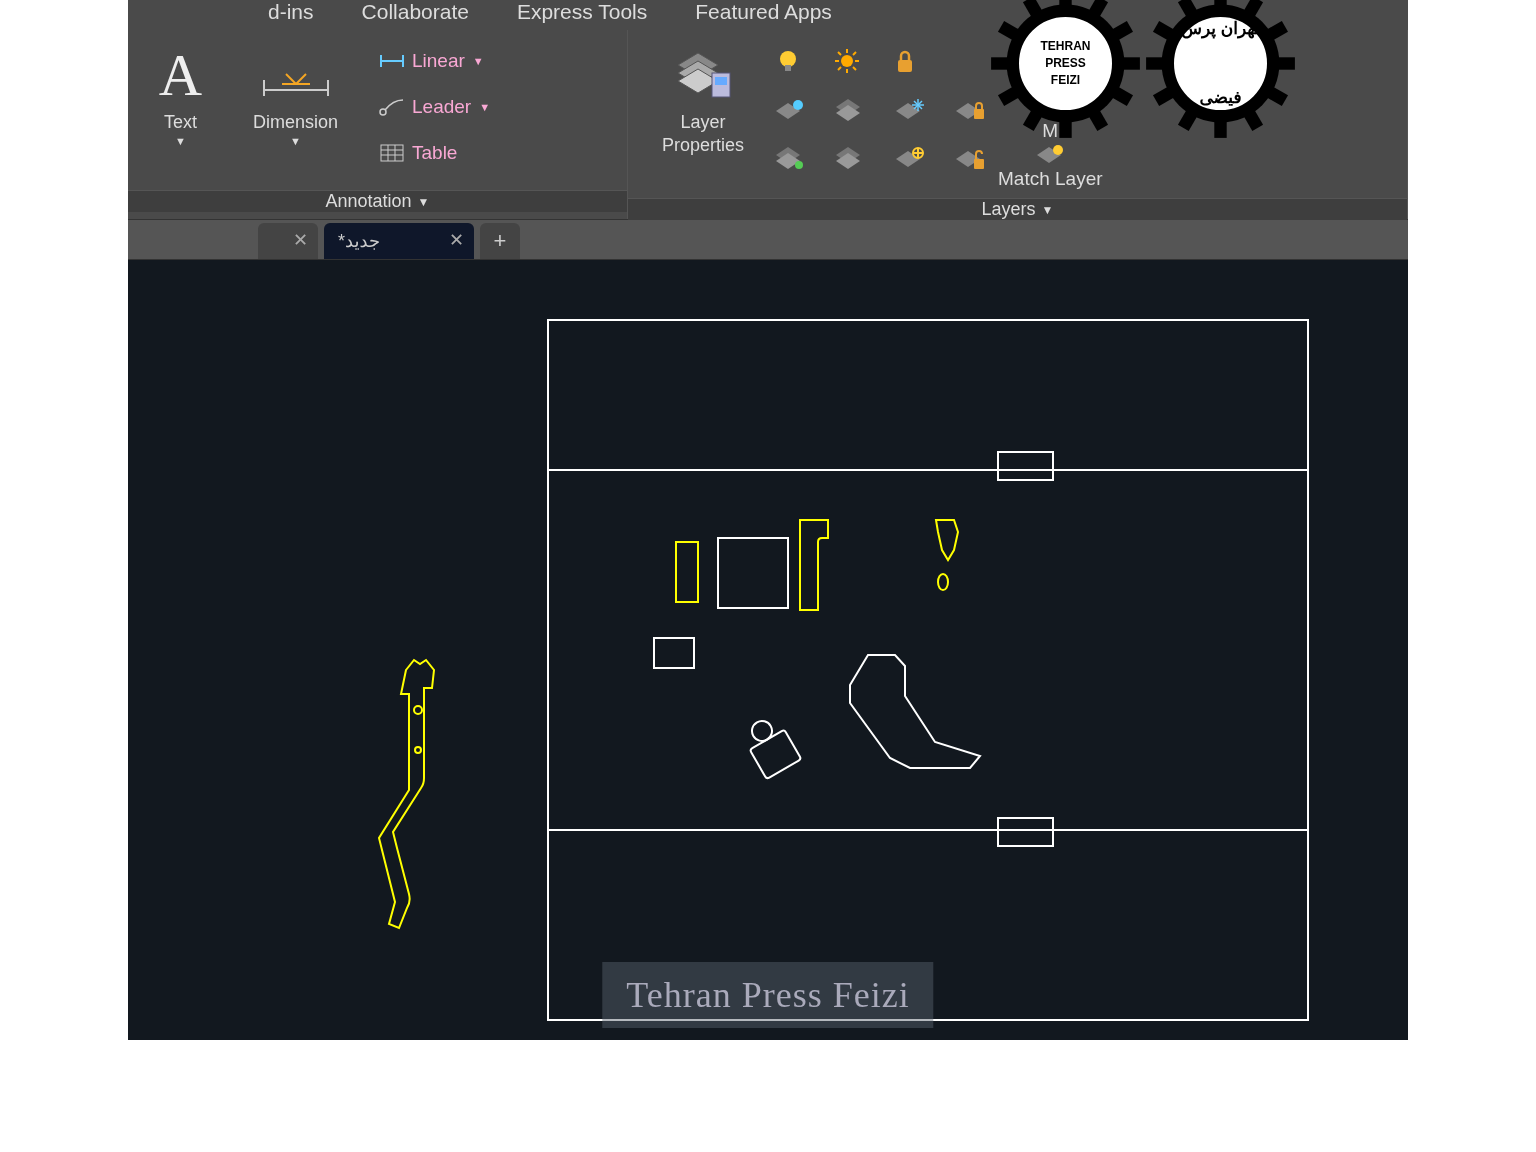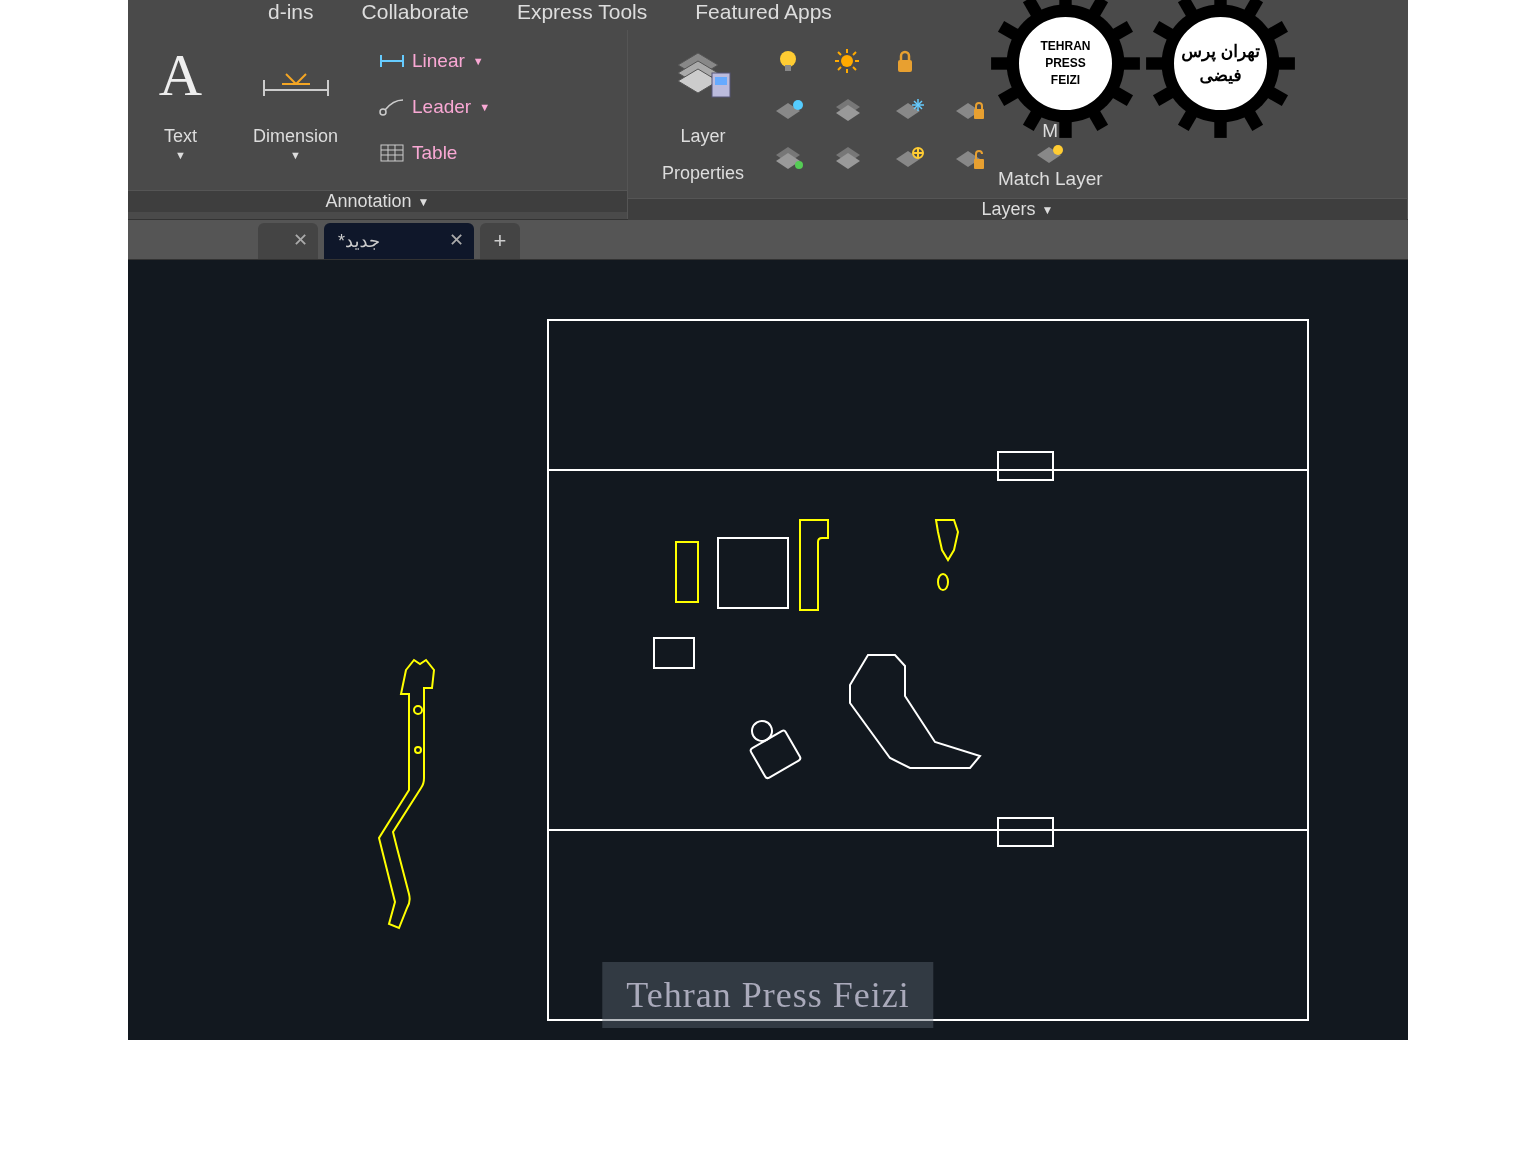--- a/index.html
+++ b/index.html
@@ -12,21 +12,21 @@
   
   
   .ribbon { height: 190px; background: #4a4a4a; display: flex; border-bottom: 1px solid #333; position: relative; }
   .panel { display: flex; flex-direction: column; border-right: 1px solid #555; padding: 6px 10px 0 10px; }
   .panel-body { flex: 1; display: flex; align-items: flex-start; }
   .panel-title { height: 30px; background: #3e3e3e; color: #ddd; font-size: 18px; display: flex; align-items: center; justify-content: center; margin: 12px -10px; border-top: 1px solid #555; }
   .panel-title .dd { margin-left: 6px; font-size: 12px; }
   
   .big-btn { display: flex; flex-direction: column; align-items: center; width: 85px; color: #ddd; font-size: 18px; cursor: pointer; padding-top: 4px; }
   .big-btn .icon-slot { height: 70px; display: flex; align-items: center; justify-content: center; width: 100%; }
-  .big-btn .lbl { margin-top: 16px; }
+  .big-btn .lbl { margin-top: 2px; }
   .big-btn .dd { font-size: 11px; margin-top: 2px; }
   
   .stack { display: flex; flex-direction: column; gap: 12px; padding: 8px 4px; }
   .stack-row { display: flex; align-items: center; color: #f9a8d4; font-size: 19px; cursor: pointer; height: 34px; }
   .stack-row .ic { width: 40px; display: inline-flex; justify-content: center; }
   .stack-row .dd { margin-left: 8px; font-size: 11px; }
   
   .layers-grid { display: flex; flex-direction: column; gap: 14px; padding: 10px 6px; }
   .layers-row { display: flex; gap: 28px; align-items: center; height: 34px; }
   .mini-layer { width: 32px; height: 28px; position: relative; cursor: pointer; }
@@ -47,21 +47,21 @@
   .canvas { position: absolute; top: 260px; left: 0; right: 0; bottom: 0; background: #12181f; color: #fff; }
   .canvas svg { width: 100%; height: 100%; }
   
   .watermark { position: absolute; bottom: 12px; left: 50%; transform: translateX(-50%); background: rgba(90,100,110,.45); color: #aab; font-size: 36px; font-family: Georgia, serif; padding: 12px 24px; letter-spacing: 1px; }
   
   
   .gears { position: absolute; top: -14px; right: 110px; display: flex; z-index: 50; }
   .gear { width: 155px; height: 155px; position: relative; }
   .gear svg { width: 100%; height: 100%; }
   .gear .inner { position: absolute; top: 28px; left: 28px; width: 99px; height: 99px; background: #fff; border-radius: 50%; border: 3px solid #000; display: flex; flex-direction: column; align-items: center; justify-content: center; font-size: 12px; font-weight: bold; text-align: center; line-height: 1.4; }
-  .gear.ar .inner { font-size: 17px; }
+  .gear.ar .inner { font-size: 17px; justify-content: space-between; }
 </style>
 </head>
 <body>
 
 <div class="app">
 
   <div class="gears">
     <div class="gear">
       <svg viewBox="0 0 100 100">
           <g fill="#000">

